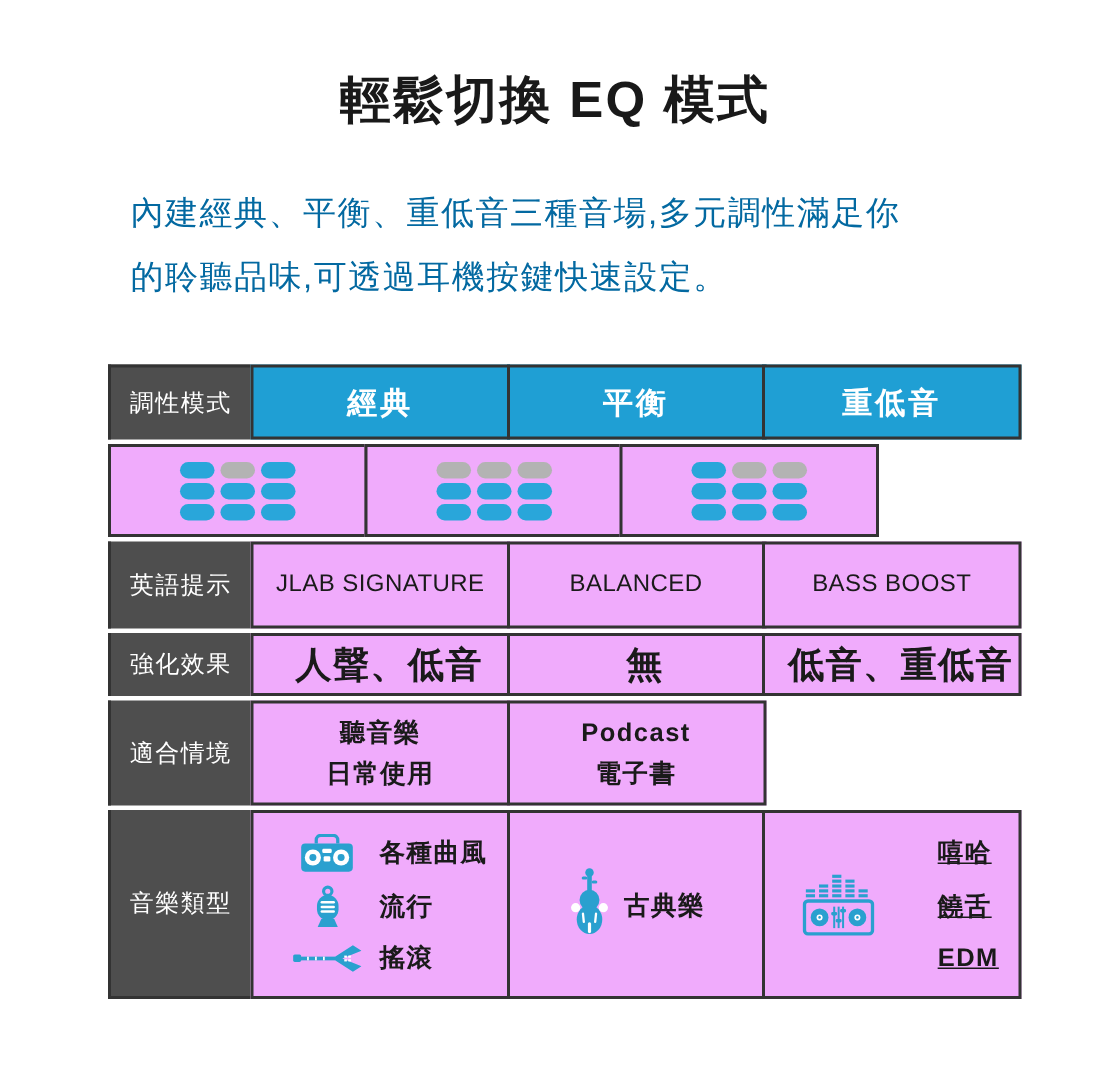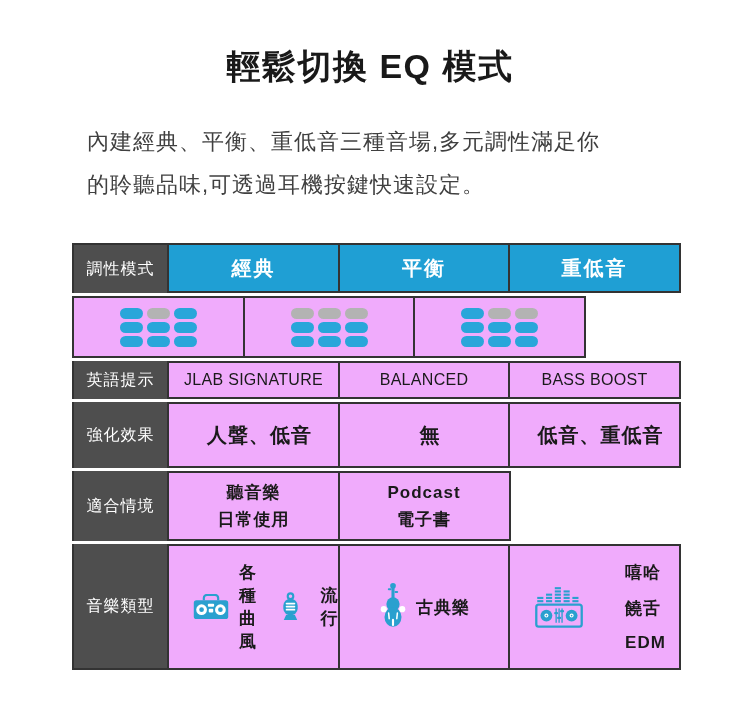--- a/index.html
+++ b/index.html
@@ -3,59 +3,59 @@
 <meta charset="utf-8">
 <style>
   html,body{margin:0;padding:0;background:#fff;}
   .page{position:relative;width:740px;height:716px;background:#ffffff;overflow:hidden;
         font-family:"Liberation Sans","DejaVu Sans",sans-serif;color:#1a1a1a;border-radius:16px;}
 
   .title{position:absolute;top:44px;left:0;width:740px;margin:0;text-align:center;
          font-size:34px;font-weight:700;letter-spacing:1.5px;color:#191919;}
 
   .desc{position:absolute;left:87px;top:120px;font-size:22px;line-height:43px;
-        letter-spacing:1px;color:#404040;}
+        letter-spacing:1px;color:#0369a1;}
 
   .eq-table{position:absolute;left:72px;top:243px;width:614px;}
   .trow{display:flex;margin-bottom:3px;}
   .lcell{width:95px;box-sizing:border-box;background:var(--header-gray);
          color:#fff;display:flex;align-items:center;justify-content:center;
          font-size:16px;letter-spacing:1px;border-left:2.5px solid var(--border);}
   .trow.first .lcell{border-top:2.5px solid var(--border);}
   .trow.last .lcell{border-bottom:2.5px solid var(--border);}
   .cell{width:173px;box-sizing:border-box;border:2.5px solid var(--border);
         background:#f0abfc;display:flex;align-items:center;justify-content:center;
         text-align:center;}
   .cell + .cell{margin-left:-2.5px;}
   .cell.head{background:var(--accent-blue);color:#fff;font-size:20px;
              font-weight:600;letter-spacing:2px;}
 
   .eq{display:grid;grid-template-columns:repeat(3,23px);gap:3px 4px;}
   .pill{height:11px;border-radius:5.5px;background:var(--pill-blue);}
   .pill.off{background:var(--pill-gray);}
 
   .en{font-size:16px;letter-spacing:0.3px;color:#1a1a1a;}
-  .enh{font-size:20px;font-weight:700;letter-spacing:1px;padding-left:12px;}
+  .enh{font-size:24px;font-weight:700;letter-spacing:1px;padding-left:12px;}
   .sit{font-size:17px;font-weight:700;line-height:27px;letter-spacing:1px;}
 
-  .music-cell{flex-direction:row;justify-content:space-evenly;align-items:center;
+  .music-cell{flex-direction:column;justify-content:space-evenly;align-items:flex-start;
               padding:6px 0 6px 24px;}
   .genre-row{display:flex;align-items:center;}
   .icn-box{width:50px;display:flex;justify-content:center;align-items:center;
            color:var(--icon-blue);}
   .genre-label{margin-left:10px;font-size:17px;font-weight:700;letter-spacing:1px;text-align:left;}
 
   .center-genre{gap:4px;color:var(--icon-blue);}
   .center-genre .genre-label{margin-left:4px;color:#1a1a1a;}
 
   .bass-genre{gap:0;}
   .bass-genre .icn-box{width:72px;}
   .bass-labels{display:flex;flex-direction:column;gap:13px;align-items:flex-start;
                margin-left:14px;}
-  .bass-labels .genre-label{margin-left:16px;}
+  .bass-labels .genre-label{margin-left:16px;text-decoration:underline;}
 </style>
 </head>
 <body>
 
 <div class="page">
 
   <h1 class="title">輕鬆切換 EQ 模式</h1>
 
   <div class="desc">
     <div>內建經典、平衡、重低音三種音場,多元調性滿足你</div>
@@ -106,28 +106,28 @@
             <span class="pill"></span>
             <span class="pill"></span>
             <span class="pill"></span>
             <span class="pill"></span>
             <span class="pill"></span>
             <span class="pill"></span>
           </div>
       </div>
     </div>
 
-    <div class="trow" style="height:38px">
+    <div class="trow" style="height:58px">
       <div class="lcell">英語提示</div>
       <div class="cell en">JLAB SIGNATURE</div>
       <div class="cell en">BALANCED</div>
       <div class="cell en">BASS BOOST</div>
     </div>
 
-    <div class="trow" style="height:66px">
+    <div class="trow" style="height:42px">
       <div class="lcell">強化效果</div>
       <div class="cell enh">人聲、低音</div>
       <div class="cell enh">無</div>
       <div class="cell enh">低音、重低音</div>
     </div>
 
     <div class="trow" style="height:70px">
       <div class="lcell">適合情境</div>
       <div class="cell sit">
         <div>

